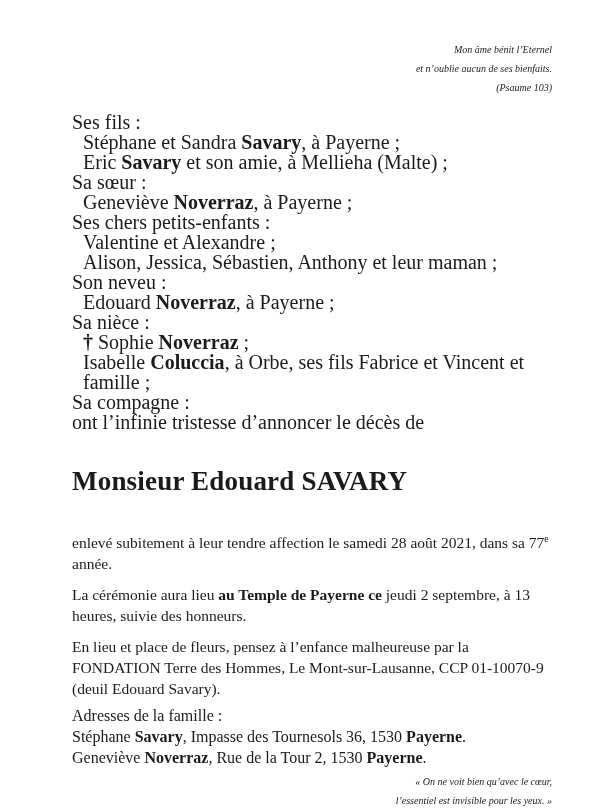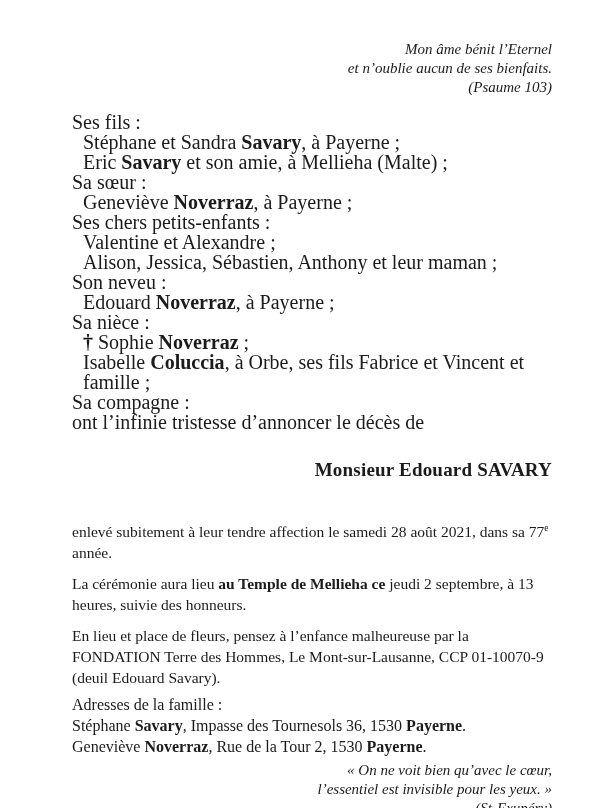--- a/index.html
+++ b/index.html
@@ -17,41 +17,41 @@
     box-sizing: border-box;
     width: 616px;
     height: 808px;
     padding: 40px 64px 0 72px;
     overflow: hidden;
     background: #ffffff;
   }
   .quote {
     font-style: italic;
     text-align: right;
-    font-size: 15px;
+    font-size: 10px;
     line-height: 19px;
   }
   .top-quote { margin-bottom: 15px; }
   .bottom-quote { margin-top: 4px; }
   .family-list {
     font-size: 20px;
     line-height: 20px;
   }
   .family-list .line.indent { padding-left: 11px; }
   .b { font-weight: bold; }
   sup {
     font-size: 0.62em;
     line-height: 0;
   }
   .title {
-    font-size: 19px;
+    font-size: 27px;
     line-height: 34px;
     font-weight: bold;
-    text-align: right;
-    margin: 21px 0 0 0;
+    text-align: left;
+    margin: 32px 0 0 0;
     letter-spacing: 0.2px;
     white-space: nowrap;
   }
   .paragraphs {
     font-size: 15.5px;
     line-height: 21px;
   }
   .paragraphs p { margin: 10px 0 0 0; }
   .paragraphs p:first-child { margin-top: 34px; }
   .addresses {
@@ -86,21 +86,21 @@
       <div class="line indent"><span class="b">† </span><span>Sophie </span><span class="b">Noverraz</span><span> ;</span></div>
       <div class="line indent"><span>Isabelle </span><span class="b">Coluccia</span><span>, à Orbe, ses fils Fabrice et Vincent et famille ;</span></div>
       <div class="line"><span>Sa compagne :</span></div>
       <div class="line"><span>ont l’infinie tristesse d’annoncer le décès de</span></div>
     </div>
 
   <h1 class="title">Monsieur Edouard SAVARY</h1>
 
   <div class="paragraphs">
       <p><span>enlevé subitement à leur tendre affection le samedi 28 août 2021, dans sa 77</span><sup>e</sup><span> année.</span></p>
-      <p><span>La cérémonie aura lieu </span><span class="b">au Temple de Mellieha ce</span><span> jeudi 2 septembre, à 13 heures, suivie des honneurs.</span></p>
+      <p><span>La cérémonie aura lieu </span><span class="b">au Temple de Payerne ce</span><span> jeudi 2 septembre, à 13 heures, suivie des honneurs.</span></p>
       <p><span>En lieu et place de fleurs, pensez à l’enfance malheureuse par la FONDATION Terre des Hommes, Le Mont-sur-Lausanne, CCP 01-10070-9 (deuil Edouard Savary).</span></p>
     </div>
 
   <div class="addresses">
       <div class="line"><span>Adresses de la famille :</span></div>
       <div class="line"><span>Stéphane </span><span class="b">Savary</span><span>, Impasse des Tournesols 36, 1530 </span><span class="b">Payerne</span><span>.</span></div>
       <div class="line"><span>Geneviève </span><span class="b">Noverraz</span><span>, Rue de la Tour 2, 1530 </span><span class="b">Payerne</span><span>.</span></div>
     </div>
 
   <div class="quote bottom-quote">

